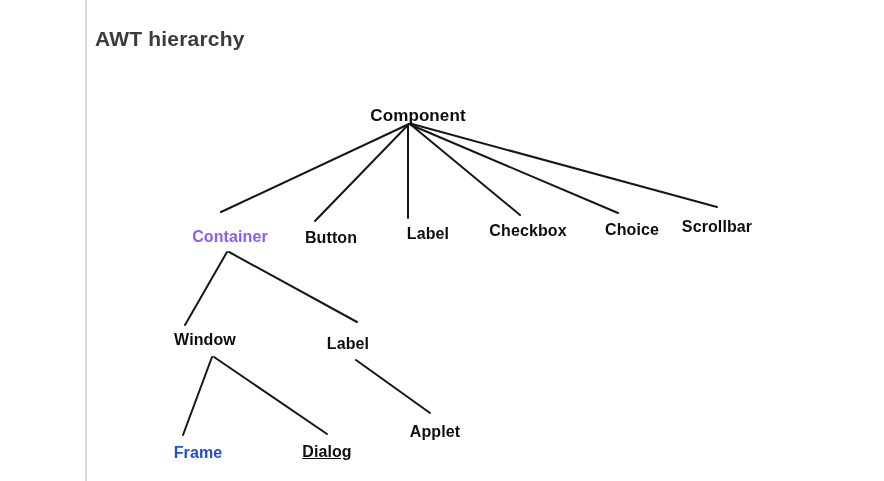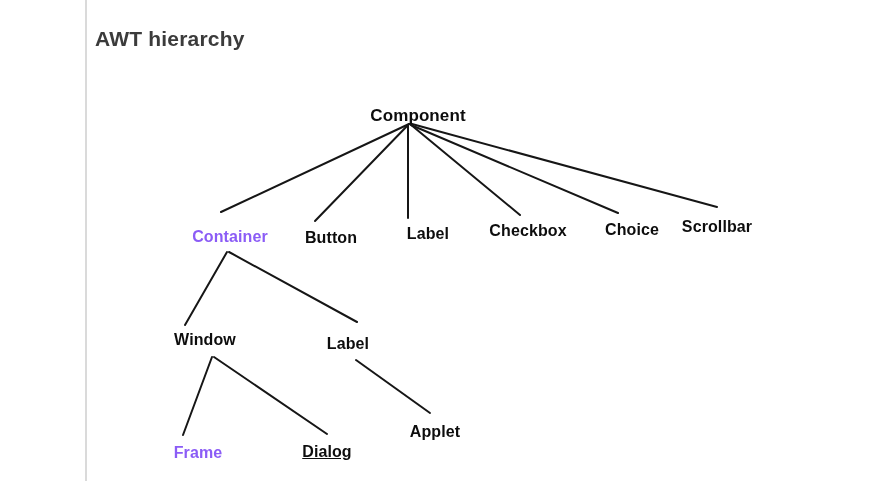--- a/index.html
+++ b/index.html
@@ -82,18 +82,18 @@
     <div id="node-layer">
         <div class="node-label root" style="left: 418px; top: 108px; color: rgb(13, 13, 13); margin-top: 8px;">Component</div>
         <div class="node-label" style="left: 230px; top: 237px; color: #8b5cf6;">Container</div>
         <div class="node-label" style="left: 331px; top: 238px; color: rgb(13, 13, 13);">Button</div>
         <div class="node-label" style="left: 428px; top: 234px; color: rgb(13, 13, 13);">Label</div>
         <div class="node-label" style="left: 528px; top: 231px; color: rgb(13, 13, 13); text-align: center;">Checkbox</div>
         <div class="node-label" style="left: 632px; top: 230px; color: rgb(13, 13, 13);">Choice</div>
         <div class="node-label" style="left: 717px; top: 227px; color: rgb(13, 13, 13);">Scrollbar</div>
         <div class="node-label" style="left: 205px; top: 340px; color: rgb(13, 13, 13);">Window</div>
         <div class="node-label" style="left: 348px; top: 344px; color: rgb(13, 13, 13);">Label</div>
-        <div class="node-label" style="left: 198px; top: 453px; color: #8b5cf6;">Frame</div>
+        <div class="node-label" style="left: 198px; top: 453px; color: #1d4ed8;">Frame</div>
         <div class="node-label" style="left: 327px; top: 452px; color: rgb(13, 13, 13); text-decoration: underline;">Dialog</div>
         <div class="node-label" style="left: 435px; top: 432px; color: rgb(13, 13, 13);">Applet</div>
       </div>
   </div>
 </div>
 
 </body></html>

